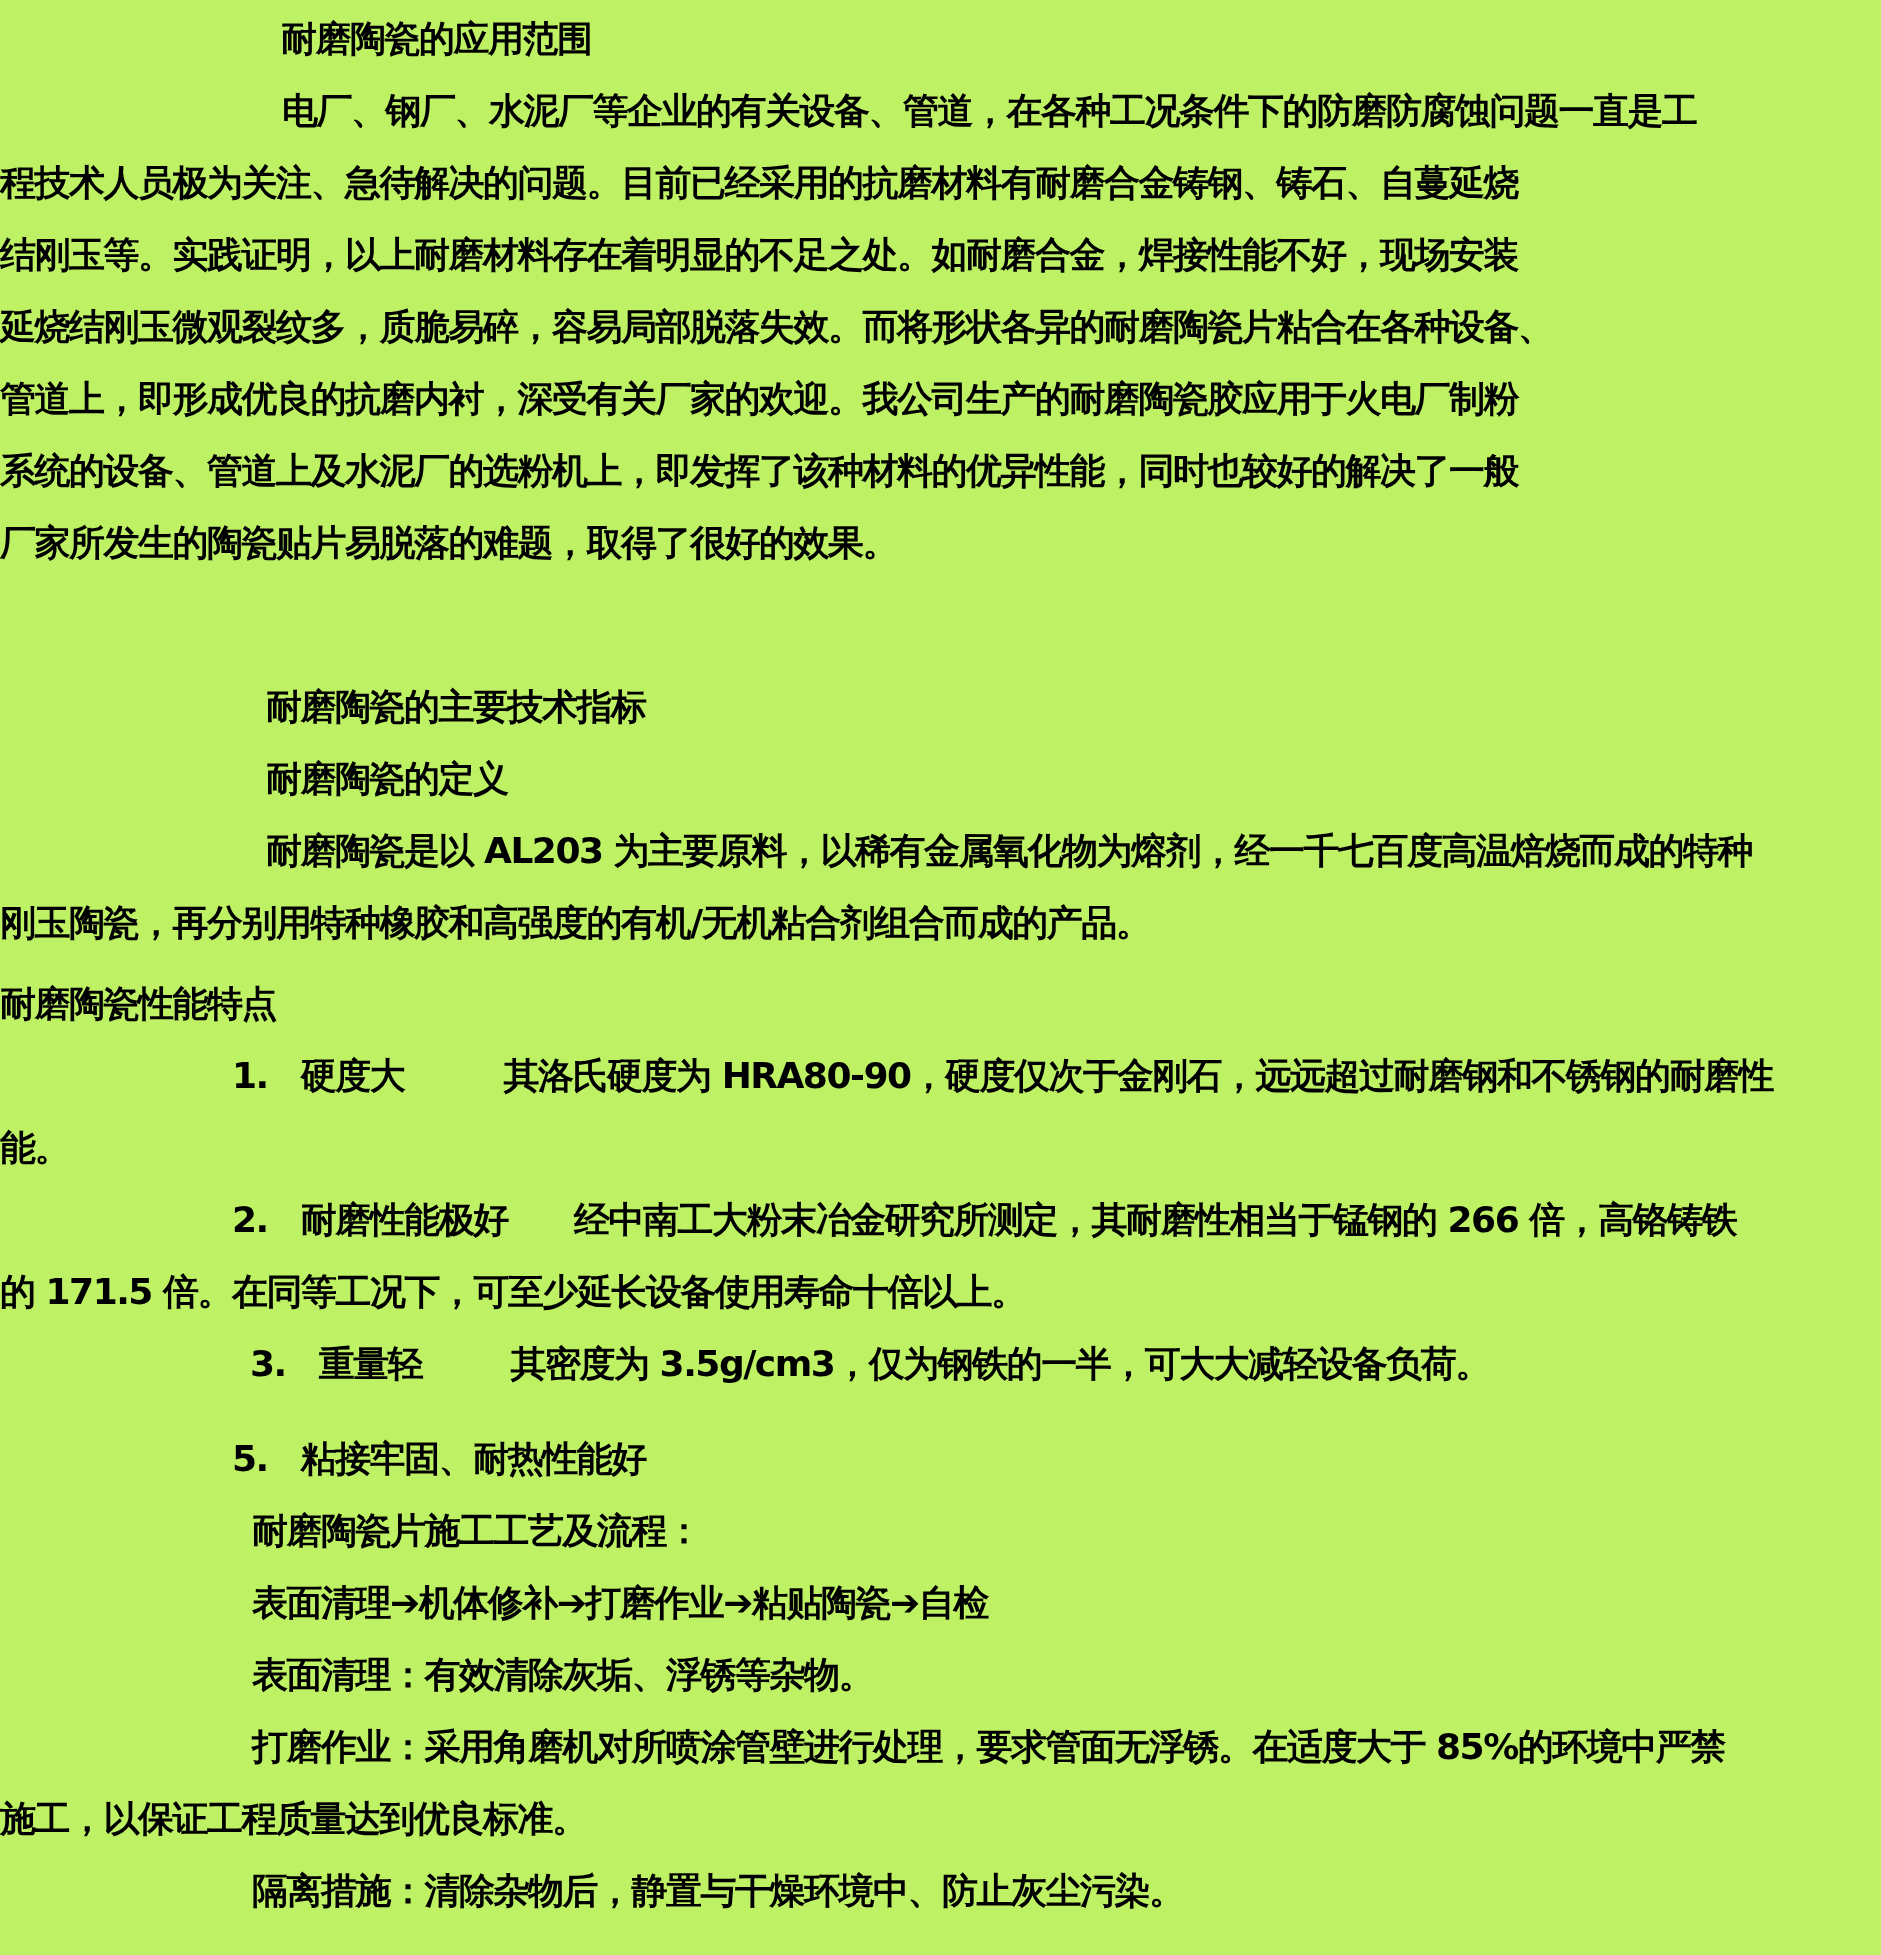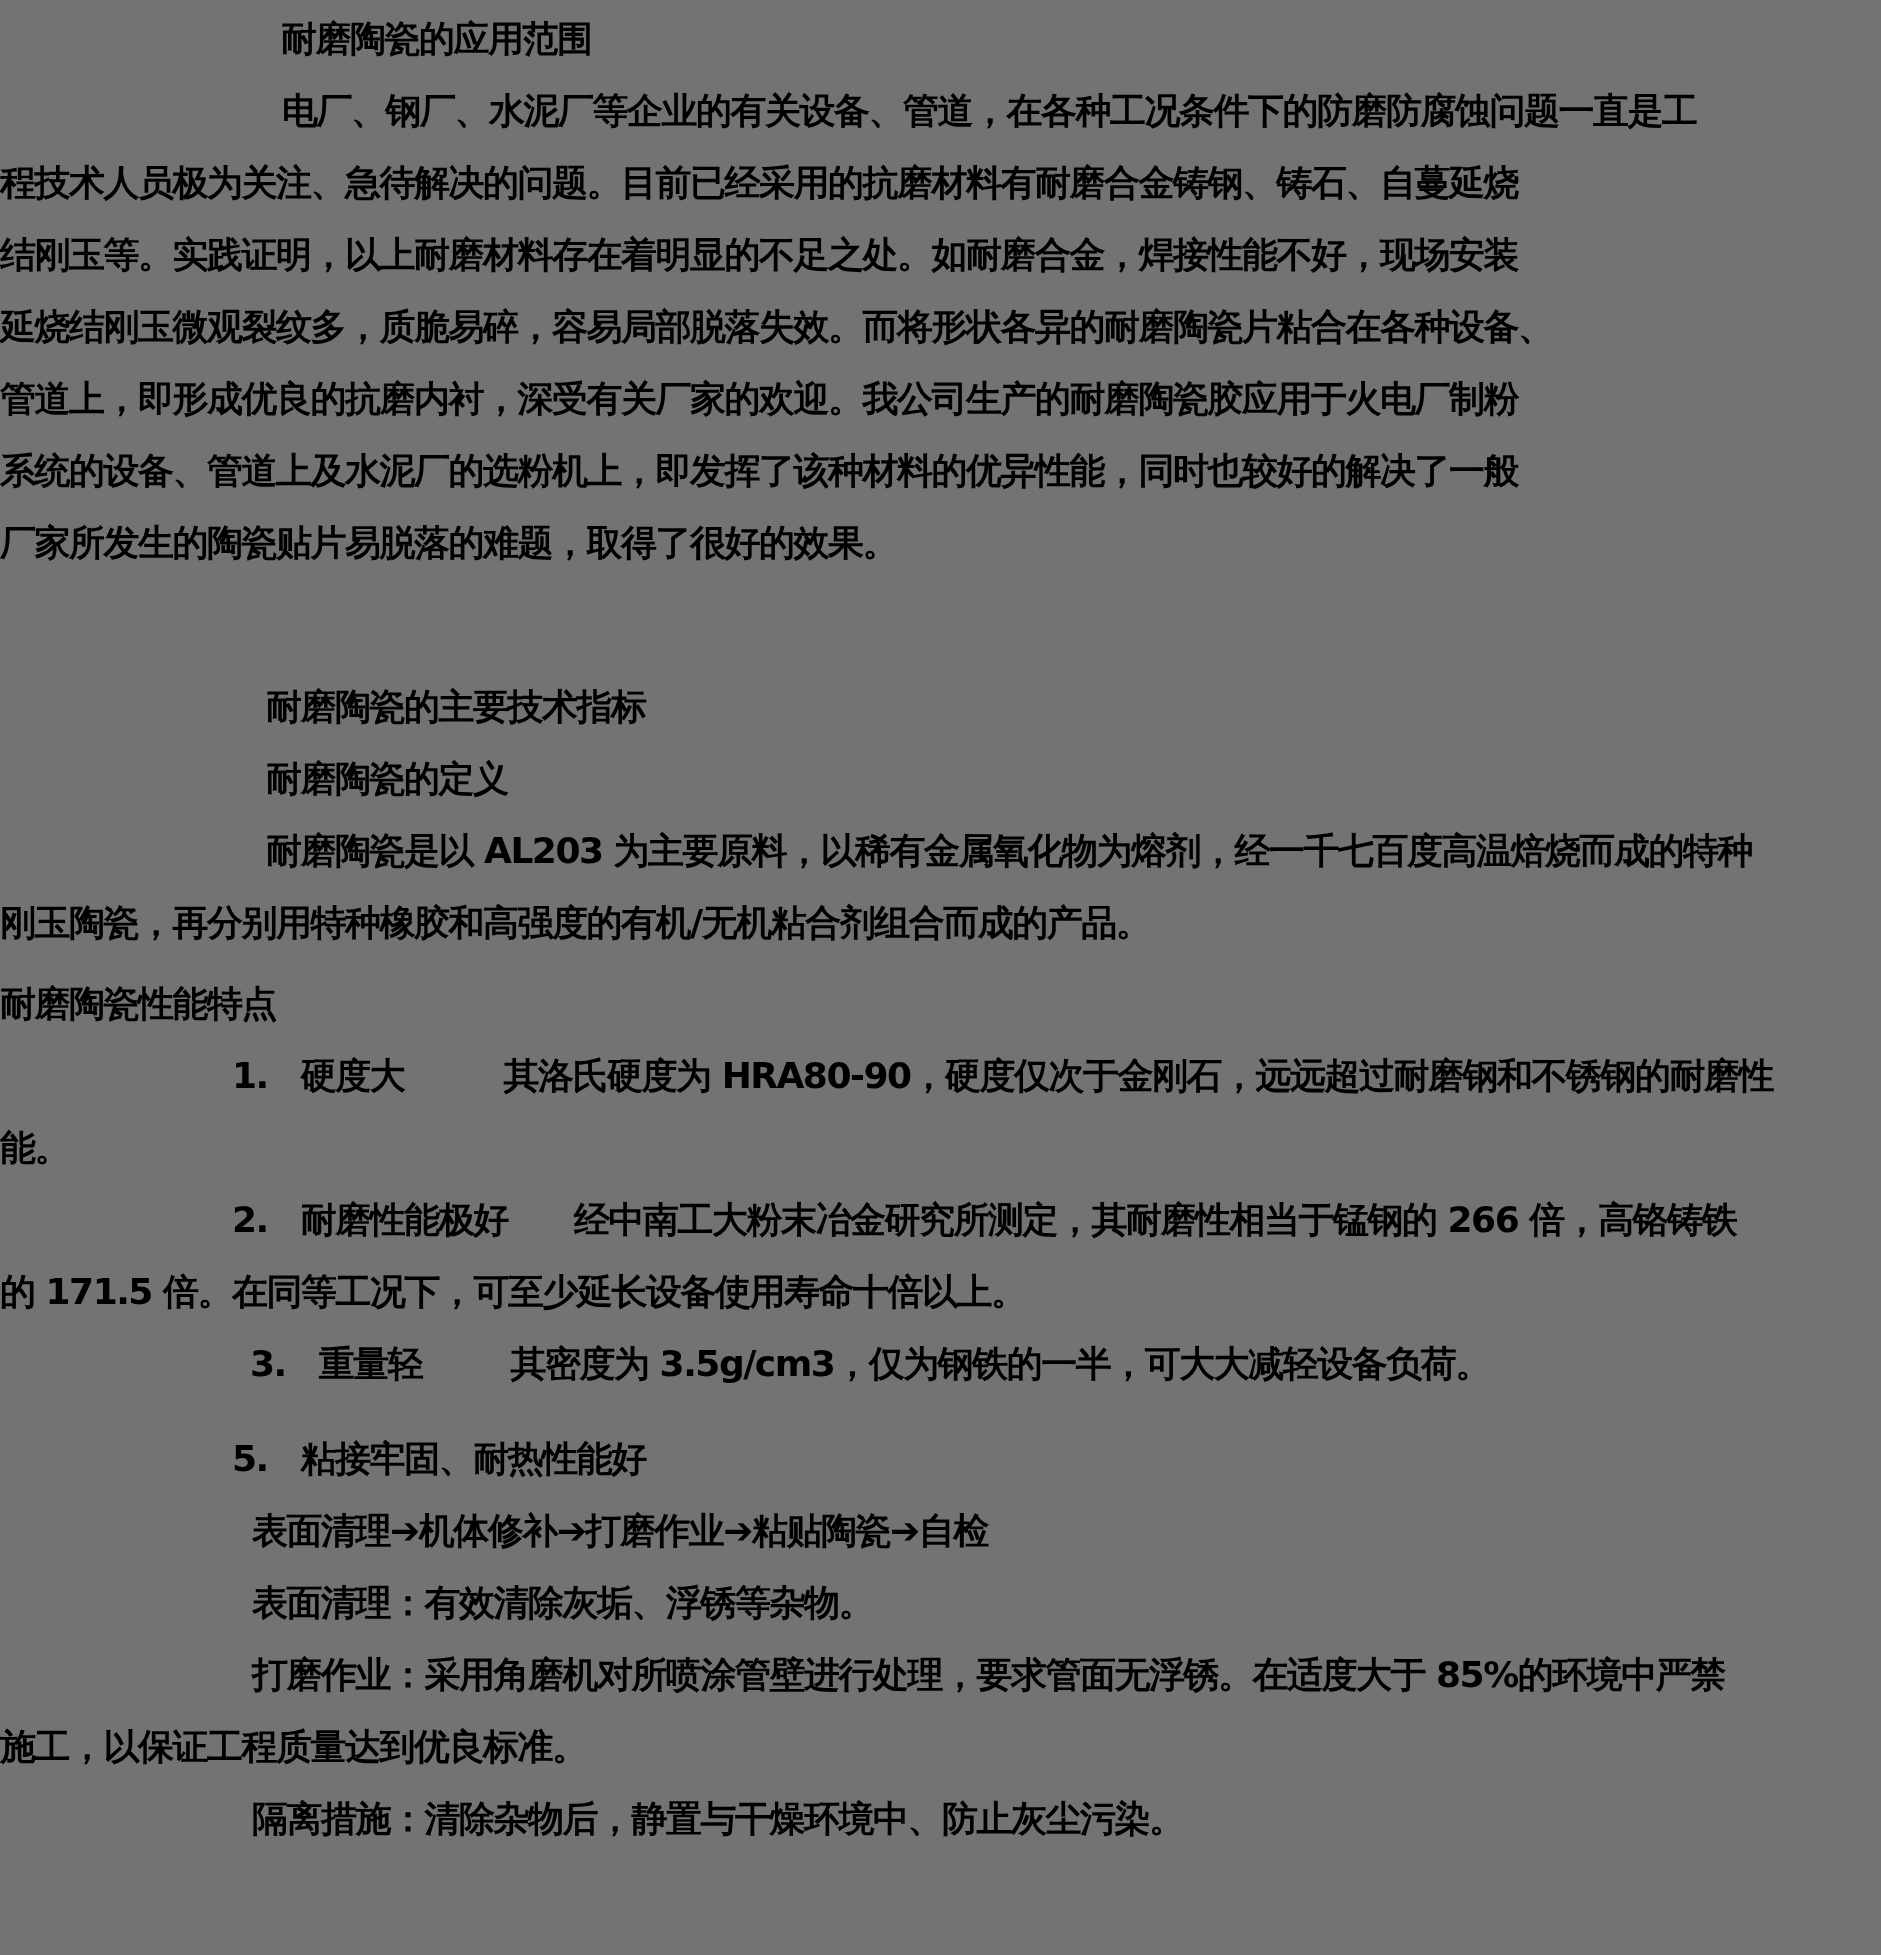--- a/index.html
+++ b/index.html
@@ -8,21 +8,21 @@
     background: #ffffff;
   }
   body {
     width: 1882px;
     height: 1955px;
     overflow: hidden;
   }
   .page {
     width: 1882px;
     height: 1955px;
-    background: #737373;
+    background: #bef264;
     color: #000000;
     font-family: "DejaVu Sans", "Liberation Sans", sans-serif;
     font-weight: 700;
     font-size: 36px;
     letter-spacing: -1.5px;
     padding-top: 3px;
     box-sizing: border-box;
     overflow: hidden;
   }
   .line {
@@ -64,19 +64,20 @@
     <div class="line body">刚玉陶瓷，再分别用特种橡胶和高强度的有机/无机粘合剂组合而成的产品。</div>
     <div class="line spacer12"></div>
     <div class="line h3">耐磨陶瓷性能特点</div>
     <div class="line item">1.   硬度大         其洛氏硬度为 HRA80-90，硬度仅次于金刚石，远远超过耐磨钢和不锈钢的耐磨性</div>
     <div class="line body">能。</div>
     <div class="line item">2.   耐磨性能极好      经中南工大粉末冶金研究所测定，其耐磨性相当于锰钢的 266 倍，高铬铸铁</div>
     <div class="line body">的 171.5 倍。在同等工况下，可至少延长设备使用寿命十倍以上。</div>
     <div class="line item3">3.   重量轻        其密度为 3.5g/cm3，仅为钢铁的一半，可大大减轻设备负荷。</div>
     <div class="line spacer30"></div>
     <div class="line item">5.   粘接牢固、耐热性能好</div>
+    <div class="line proc">耐磨陶瓷片施工工艺及流程：</div>
     <div class="line proc">表面清理➔机体修补➔打磨作业➔粘贴陶瓷➔自检</div>
     <div class="line proc">表面清理：有效清除灰垢、浮锈等杂物。</div>
     <div class="line proc">打磨作业：采用角磨机对所喷涂管壁进行处理，要求管面无浮锈。在适度大于 85%的环境中严禁</div>
     <div class="line body">施工，以保证工程质量达到优良标准。</div>
     <div class="line proc">隔离措施：清除杂物后，静置与干燥环境中、防止灰尘污染。</div>
   </div>
 
 
 </body></html>

